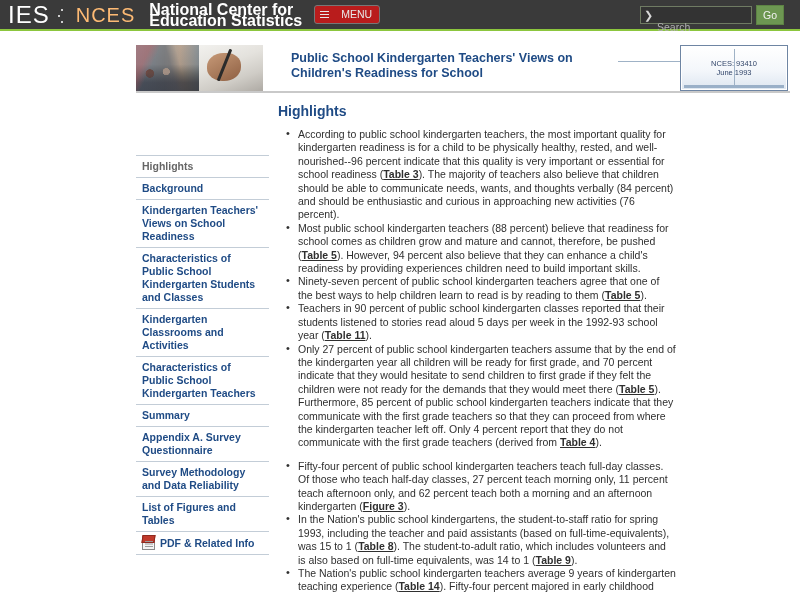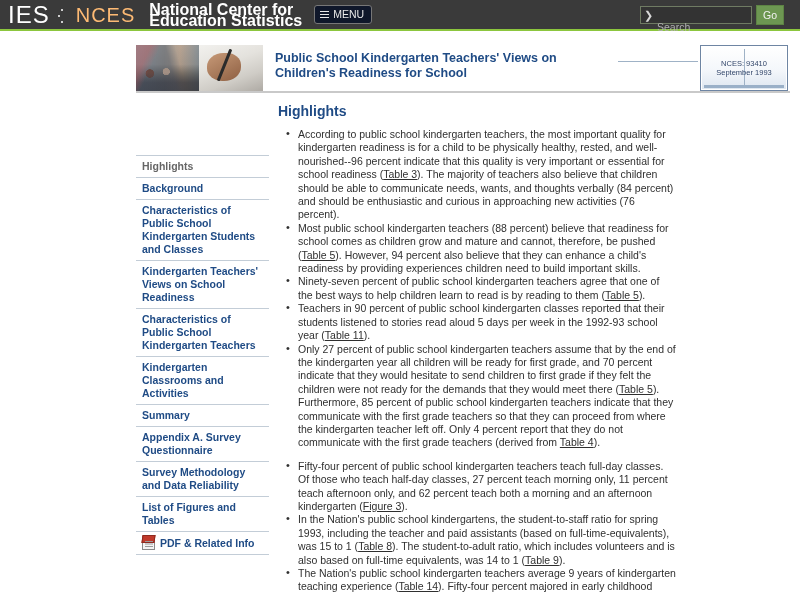--- a/index.html
+++ b/index.html
@@ -64,27 +64,27 @@
     font-size: 16px;
     font-weight: bold;
     line-height: 11px;
     margin-left: 10px;
     margin-top: 1px;
   }
   #menu-button {
     margin-left: 12px;
     border: 1px solid #777;
     border-radius: 3px;
-    background: #0f172a;
+    background: #b91c1c;
     color: #e8e8e8;
     font-size: 10.5px;
     padding: 3px 7px 3px 5px;
     display: flex;
     align-items: center;
-    gap: 4px;
+    gap: 12px;
     cursor: pointer;
     line-height: 1;
   }
   .hamburger {
     display: inline-block;
     width: 9px;
     height: 8px;
     position: relative;
   }
   .hamburger i {
@@ -206,40 +206,40 @@
     content: "";
     position: absolute;
     left: 24px; top: 3px;
     width: 3px; height: 34px;
     background: #2b2b2b;
     transform: rotate(22deg);
     border-radius: 1px;
   }
   #banner-title {
     flex: 1;
-    padding-left: 12px;
+    padding-left: 28px;
     color: #1f4b85;
     font-size: 12.5px;
     font-weight: bold;
     line-height: 15px;
     padding-top: 6px;
   }
   #banner-rule {
     position: absolute;
     right: 92px;
     top: 16px;
     width: 80px;
     height: 1px;
     background: #9fb2c6;
   }
   #book-badge {
     position: absolute;
     right: 2px;
     top: 0px;
-    width: 88px;
+    width: 108px;
     height: 46px;
     border: 1px solid #6e85a3;
     background: linear-gradient(180deg, #ffffff 0%, #f4f7fb 55%, #dde6f0 100%);
     box-shadow: inset 0 0 0 1px #ffffff;
     display: flex;
     align-items: center;
     justify-content: center;
   }
   #book-badge::before {
     content: "";
@@ -355,20 +355,21 @@
     position: absolute;
     left: -12px;
     top: -1px;
     font-size: 11px;
     color: #2f2f2f;
   }
   ul.bullets li.spaced { margin-top: 10px; }
   ul.bullets a {
     color: #2f2f2f;
     text-decoration: underline;
+    font-weight: bold;
   }
 </style>
 </head>
 <body>
 
 <div id="topbar">
   <div id="brand-left">
     <span class="logo-ies">IES</span>
     <span class="logo-dots">
         <span></span>
@@ -408,32 +409,32 @@
       <div class="photo-b"></div>
     </div>
     <div id="banner-title">
       <span>Public School Kindergarten Teachers' Views on</span><br>
       <span>Children's Readiness for School</span>
     </div>
     <div id="banner-rule"></div>
     <div id="book-badge">
       <div id="book-text">
         <span>NCES: 93410</span><br>
-        <span>September 1993</span>
+        <span>June 1993</span>
       </div>
     </div>
   </div>
 
   <div id="sidebar">
       <a class="nav-item current"><span>Highlights</span></a>
       <a class="nav-item"><span>Background</span></a>
+      <a class="nav-item"><span>Kindergarten Teachers' Views on School Readiness</span></a>
       <a class="nav-item"><span>Characteristics of Public School Kindergarten Students and Classes</span></a>
-      <a class="nav-item"><span>Kindergarten Teachers' Views on School Readiness</span></a>
+      <a class="nav-item"><span>Kindergarten Classrooms and Activities</span></a>
       <a class="nav-item"><span>Characteristics of Public School Kindergarten Teachers</span></a>
-      <a class="nav-item"><span>Kindergarten Classrooms and Activities</span></a>
       <a class="nav-item"><span>Summary</span></a>
       <a class="nav-item"><span>Appendix A. Survey Questionnaire</span></a>
       <a class="nav-item"><span>Survey Methodology and Data Reliability</span></a>
       <a class="nav-item"><span>List of Figures and Tables</span></a>
       <a class="nav-item with-icon">
         <span class="pdf-icon"></span>
         <span>PDF &amp; Related Info</span>
       </a>
     </div>
 

